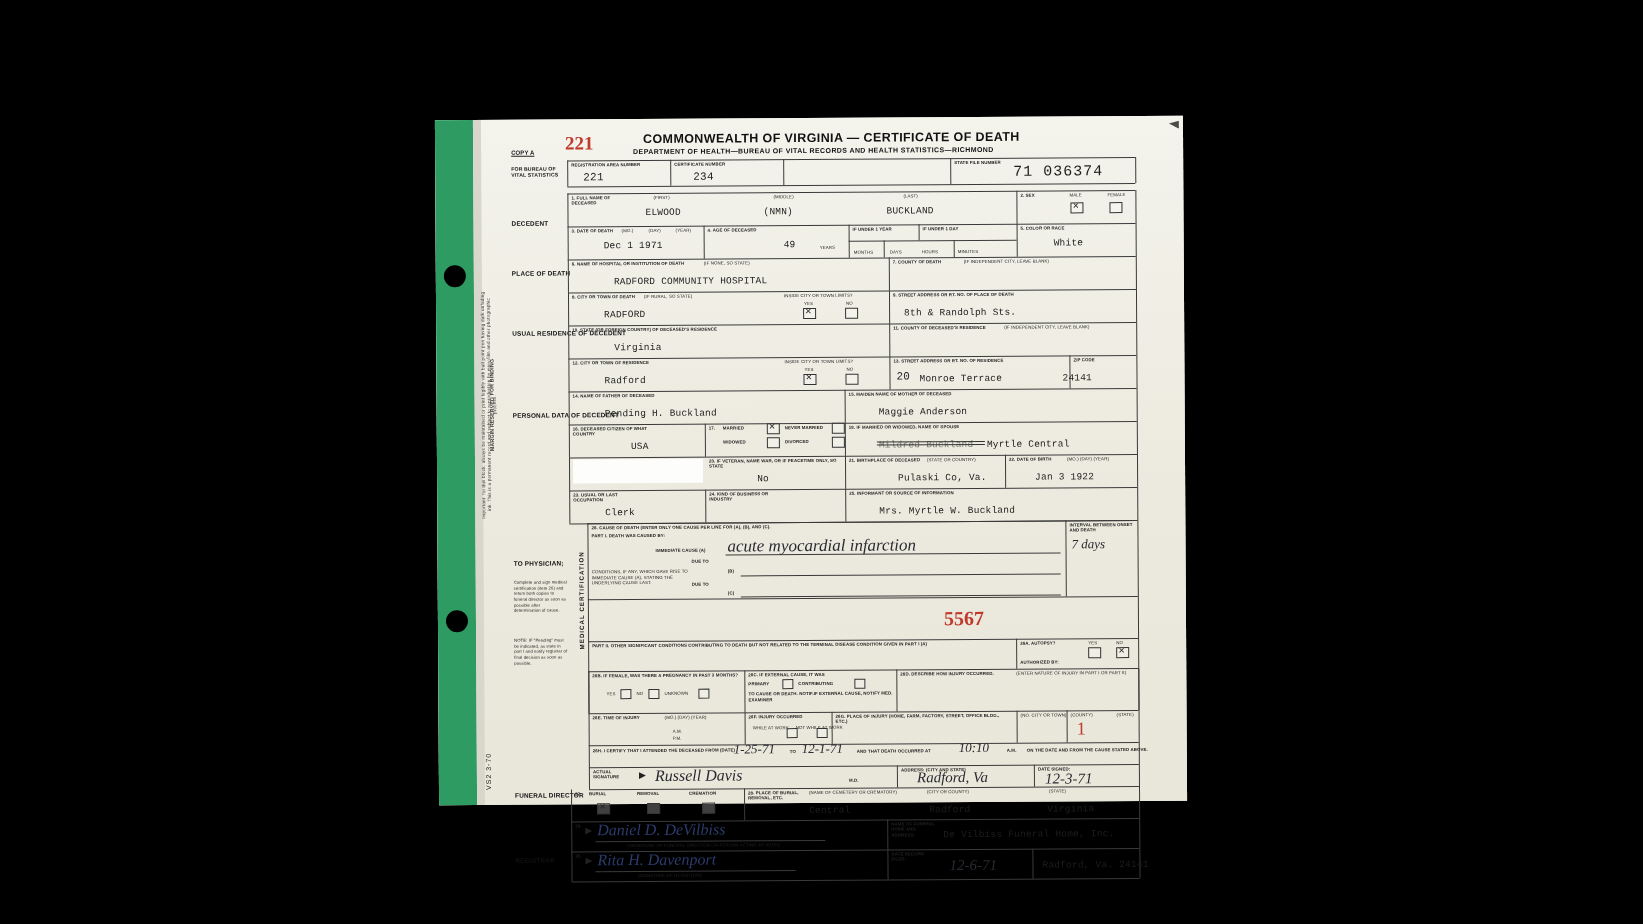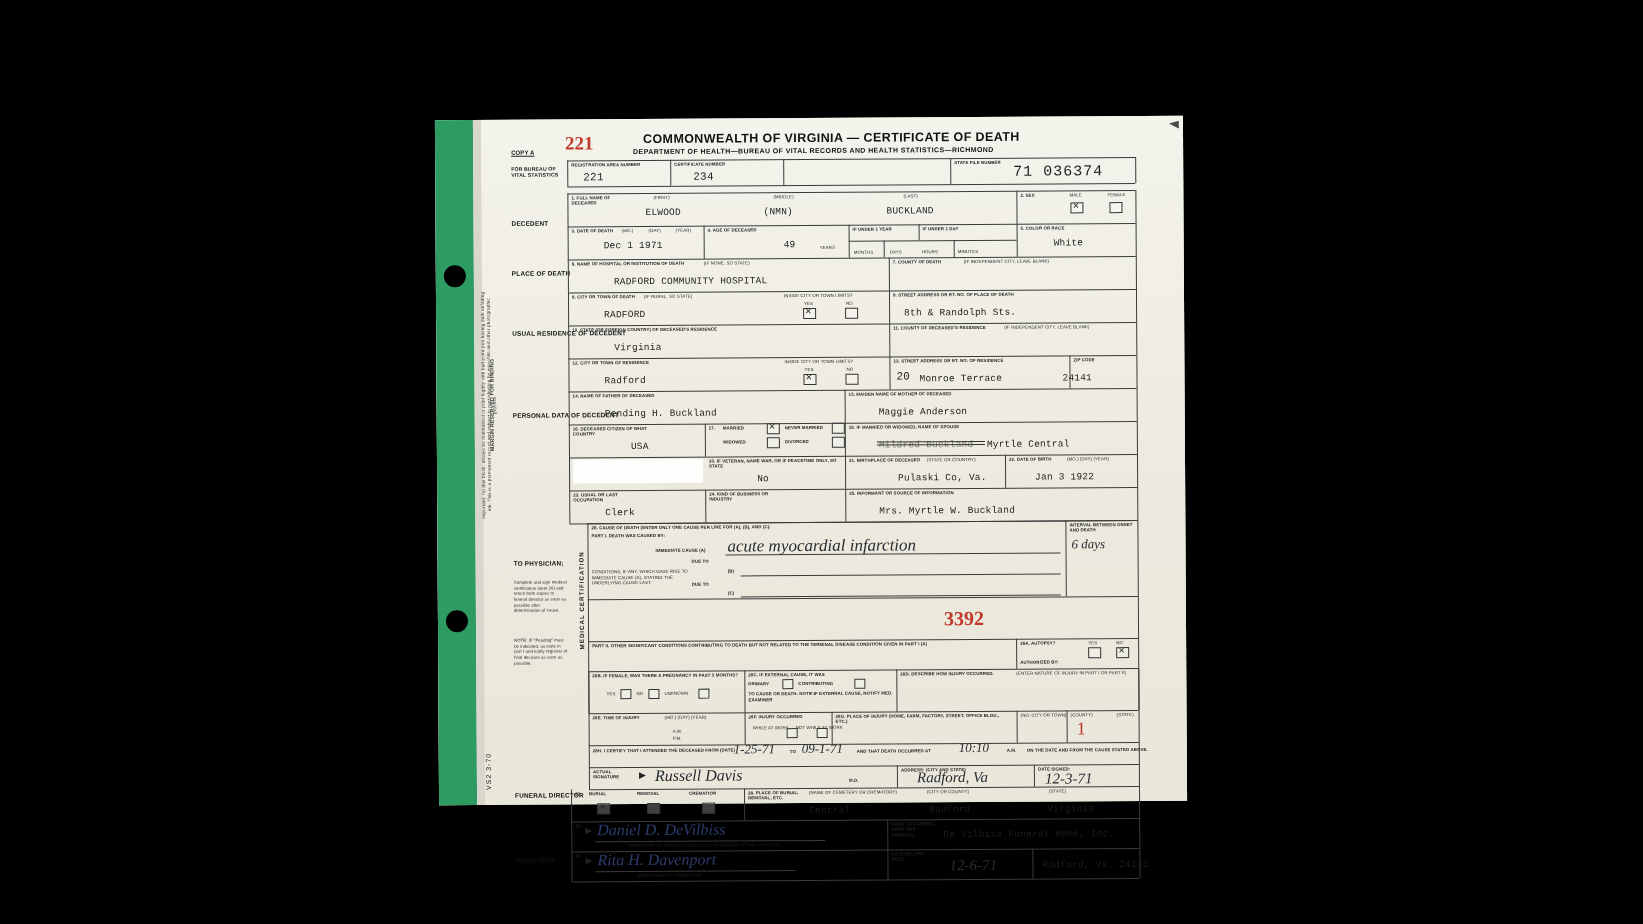--- a/index.html
+++ b/index.html
@@ -306,32 +306,32 @@
       <div class="rowline v" style="left:570px;top:394px;height:76px;"></div>
       <div class="rowline h" style="left:92px;top:470px;width:550px;"></div>
       <div class="rowline h" style="left:92px;top:512px;width:550px;"></div>
 
       <div class="lbl tiny" style="left:96px;top:396px;width:310px;"><span>26.</span> <span>CAUSE OF DEATH (Enter only one cause per line for (A), (B), and (C).</span></div>
       <div class="lbl tiny" style="left:96px;top:404px;">PART I. DEATH WAS CAUSED BY:</div>
       <div class="lbl tiny" style="left:574px;top:396px;width:66px;">INTERVAL BETWEEN ONSET AND DEATH</div>
 
       <div class="lbl tiny" style="left:160px;top:419px;">IMMEDIATE CAUSE (A)</div>
       <div class="hand" style="left:232px;top:408px;font-size:17px;">acute myocardial infarction</div>
-      <div class="hand" style="left:576px;top:410px;font-size:13px;">6 days</div>
+      <div class="hand" style="left:576px;top:410px;font-size:13px;">7 days</div>
       <div class="rowline h" style="left:230px;top:426px;width:335px;"></div>
 
       <div class="lbl tiny" style="left:196px;top:430px;">DUE TO</div>
       <div class="lbl n tiny" style="left:96px;top:440px;width:100px;line-height:1.3;">Conditions, if any, which gave rise to immediate cause (A), stating the underlying cause last.</div>
       <div class="lbl tiny" style="left:232px;top:440px;">(B)</div>
       <div class="rowline h" style="left:245px;top:447px;width:320px;"></div>
       <div class="lbl tiny" style="left:196px;top:453px;">DUE TO</div>
       <div class="lbl tiny" style="left:232px;top:462px;">(C)</div>
       <div class="rowline h" style="left:245px;top:468px;width:320px;"></div>
 
-      <div class="red" style="position:absolute;left:448px;top:480px;font-size:20px;font-weight:bold;">3392</div>
+      <div class="red" style="position:absolute;left:448px;top:480px;font-size:20px;font-weight:bold;">5567</div>
 
       <div class="lbl tiny" style="left:96px;top:514px;width:420px;line-height:1.3;">PART II. OTHER SIGNIFICANT CONDITIONS CONTRIBUTING TO DEATH BUT NOT RELATED TO THE TERMINAL DISEASE CONDITION GIVEN IN PART I (A)</div>
 
       <div class="rowline v" style="left:520px;top:512px;height:30px;"></div>
       <div class="lbl tiny" style="left:524px;top:514px;"><span>26a.</span> <span>AUTOPSY?</span></div>
       <div class="lbl n tiny" style="left:592px;top:514px;">yes</div>
       <div class="lbl n tiny" style="left:620px;top:514px;">no</div>
       <div class="box" style="left:592px;top:521px;"></div>
       <div class="box x" style="left:620px;top:521px;"></div>
       <div class="lbl tiny" style="left:524px;top:533px;">AUTHORIZED BY:</div>
@@ -384,21 +384,21 @@
       <div class="lbl n tiny" style="left:574px;top:586px;">(county)</div>
       <div class="lbl n tiny" style="left:620px;top:586px;">(state)</div>
       <div class="red" style="position:absolute;left:580px;top:592px;font-size:18px;">1</div>
 
       <div class="rowline h" style="left:92px;top:616px;width:550px;"></div>
       <div class="rowline v" style="left:92px;top:616px;height:22px;"></div>
       <div class="rowline v" style="left:642px;top:616px;height:22px;"></div>
       <div class="lbl tiny" style="left:96px;top:619px;"><span>26h.</span> <span>I certify that I attended the deceased from (date)</span></div>
       <div class="hand" style="left:237px;top:613px;font-size:13px;">1-25-71</div>
       <div class="lbl tiny" style="left:293px;top:621px;">to</div>
-      <div class="hand" style="left:305px;top:613px;font-size:13px;">09-1-71</div>
+      <div class="hand" style="left:305px;top:613px;font-size:13px;">12-1-71</div>
       <div class="lbl tiny" style="left:360px;top:621px;">and that death occurred at</div>
       <div class="hand" style="left:462px;top:613px;font-size:13px;">10:10</div>
       <div class="lbl tiny" style="left:510px;top:621px;">A.M.</div>
       <div class="lbl tiny" style="left:530px;top:621px;">on the date and from the cause stated above.</div>
 
       <div class="rowline h" style="left:92px;top:638px;width:550px;"></div>
       <div class="rowline h" style="left:92px;top:660px;width:550px;"></div>
       <div class="rowline v" style="left:92px;top:638px;height:22px;"></div>
       <div class="rowline v" style="left:400px;top:638px;height:22px;"></div>
       <div class="rowline v" style="left:537px;top:638px;height:22px;"></div>

